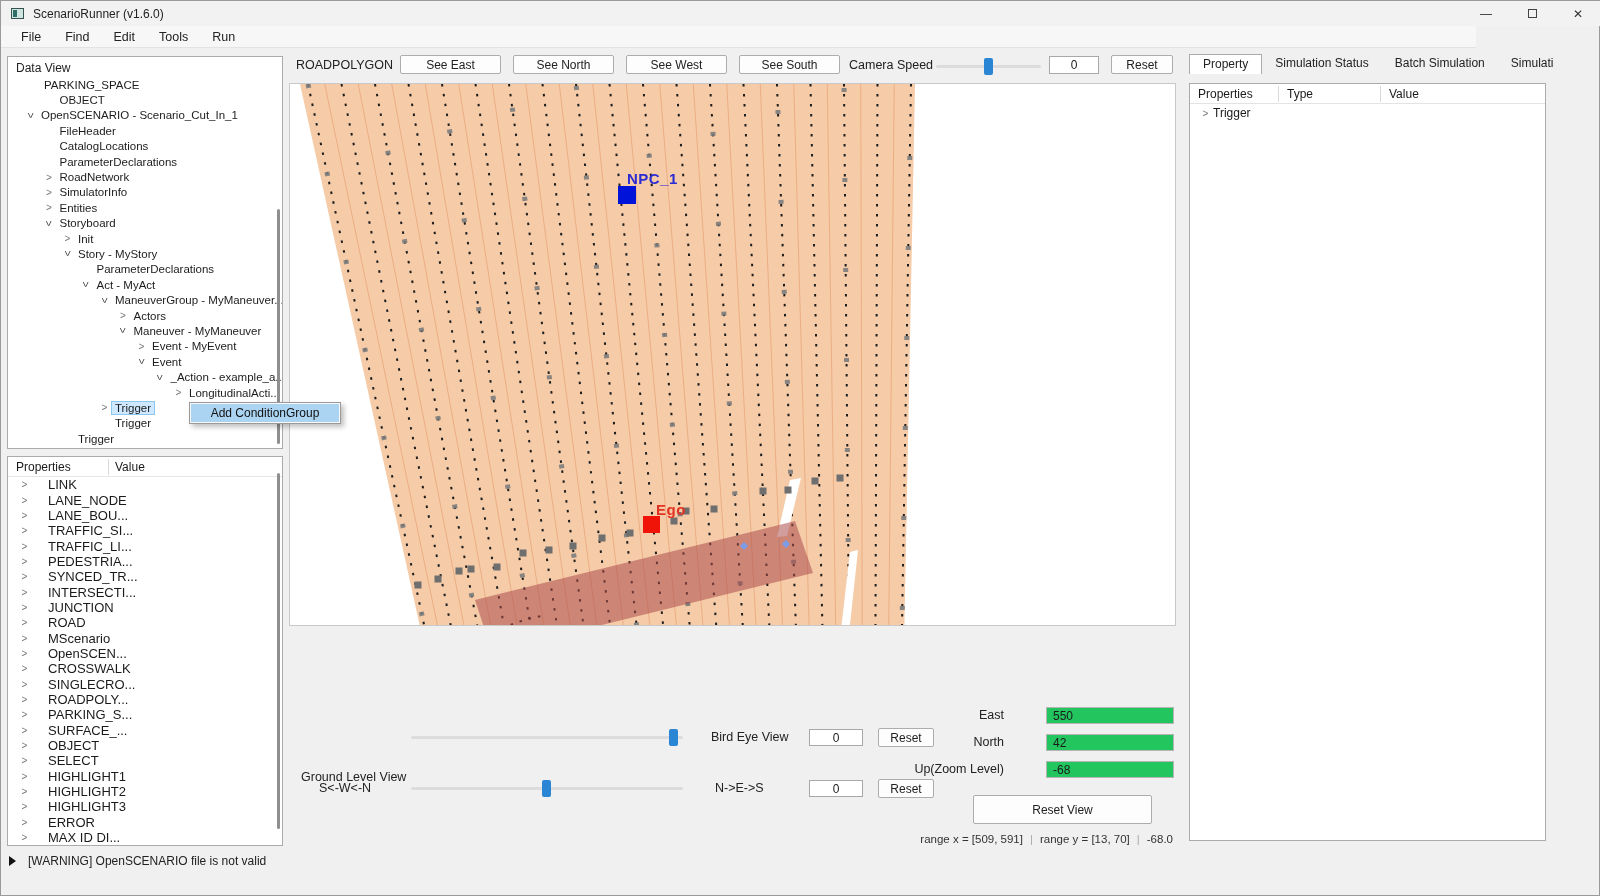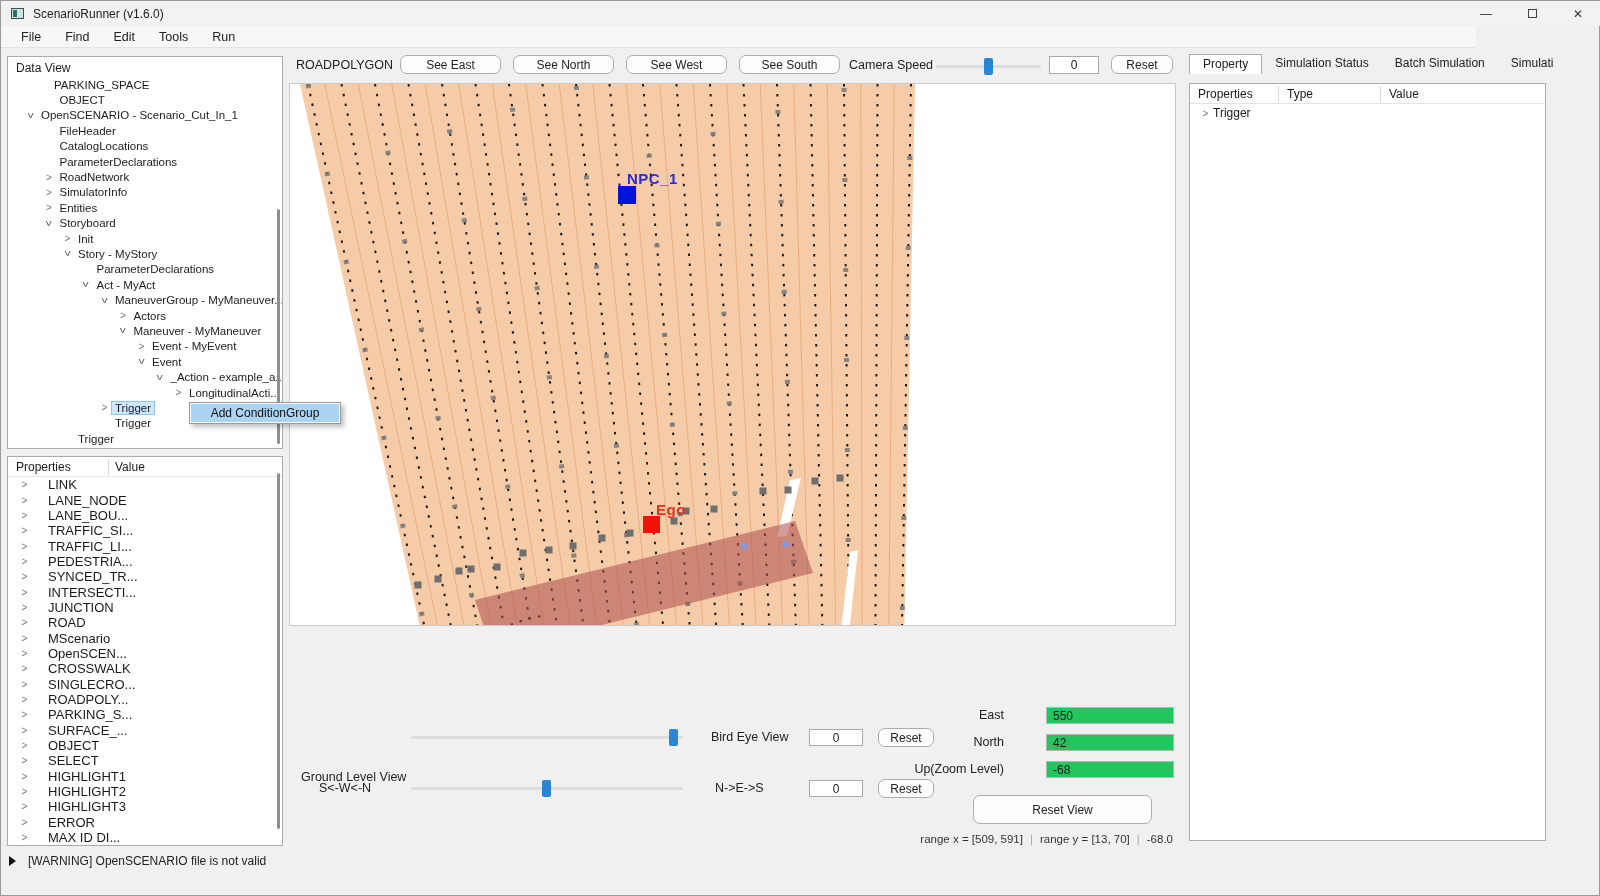--- a/index.html
+++ b/index.html
@@ -46,21 +46,21 @@
   .prow .plabel { font-size:13px;padding-left:16px; }
 
   
   #warnline { position:absolute; left:8px; top:853px; display:flex; align-items:center; }
   #warn-tri { width:0; height:0; border-left:7px solid #111; border-top:5px solid transparent; border-bottom:5px solid transparent; margin-right:12px; }
   #warn-text { font-size:12px; color:#222; }
 
   
   #mode-label { position:absolute; left:295px; top:57px; font-size:12.5px; color:#222; }
   #view-btns { position:absolute; left:399px; top:54px; display:flex; gap:12px; }
-  .btn { background:#fdfdfd; border:1px solid #adadad; border-radius:7px; font-size:12px; color:#222;
+  .btn { background:#fdfdfd; border:1px solid #adadad; border-radius:2px; font-size:12px; color:#222;
     display:flex; align-items:center; justify-content:center; }
   .view-btn { width:101px; height:19px; }
   #camspeed-label { position:absolute; left:848px; top:57px; font-size:12.5px; color:#222; }
   .slider { position:relative; }
   .slider .track { position:absolute; left:0; right:0; top:7px; height:3px; background:#dcdcdc; border-radius:2px; }
   .slider .handle { position:absolute; top:0; width:9px; height:17px; background:#2a86d4; border-radius:2px; }
   #camspeed-slider { position:absolute; left:935px; top:57px; width:105px; height:17px; }
   .numbox { background:#fff; border:1px solid #a8a8a8; font-size:12px; text-align:center;
     display:flex; align-items:center; justify-content:center; }
   #camspeed-value { position:absolute; left:1048px; top:55px; width:50px; height:18px; }
@@ -129,21 +129,21 @@
       <div class="menu-item">File</div>
       <div class="menu-item">Find</div>
       <div class="menu-item">Edit</div>
       <div class="menu-item">Tools</div>
       <div class="menu-item">Run</div>
     </div>
 
   <div id="dataview" class="panel">
     <div id="dataview-title">Data View</div>
     <div id="dataview-tree">
-        <div class="trow" style="padding-left: 28px; text-align: center;">
+        <div class="trow" style="padding-left: 18px; text-align: center;">
           <span class="chev"></span>
           <span class="tlabel">PARKING_SPACE</span>
         </div>
         <div class="trow" style="padding-left: 33.5px;">
           <span class="chev"></span>
           <span class="tlabel">OBJECT</span>
         </div>
         <div class="trow" style="padding-left: 15px;">
           <span class="chev exp">
             <span>&gt;</span>

